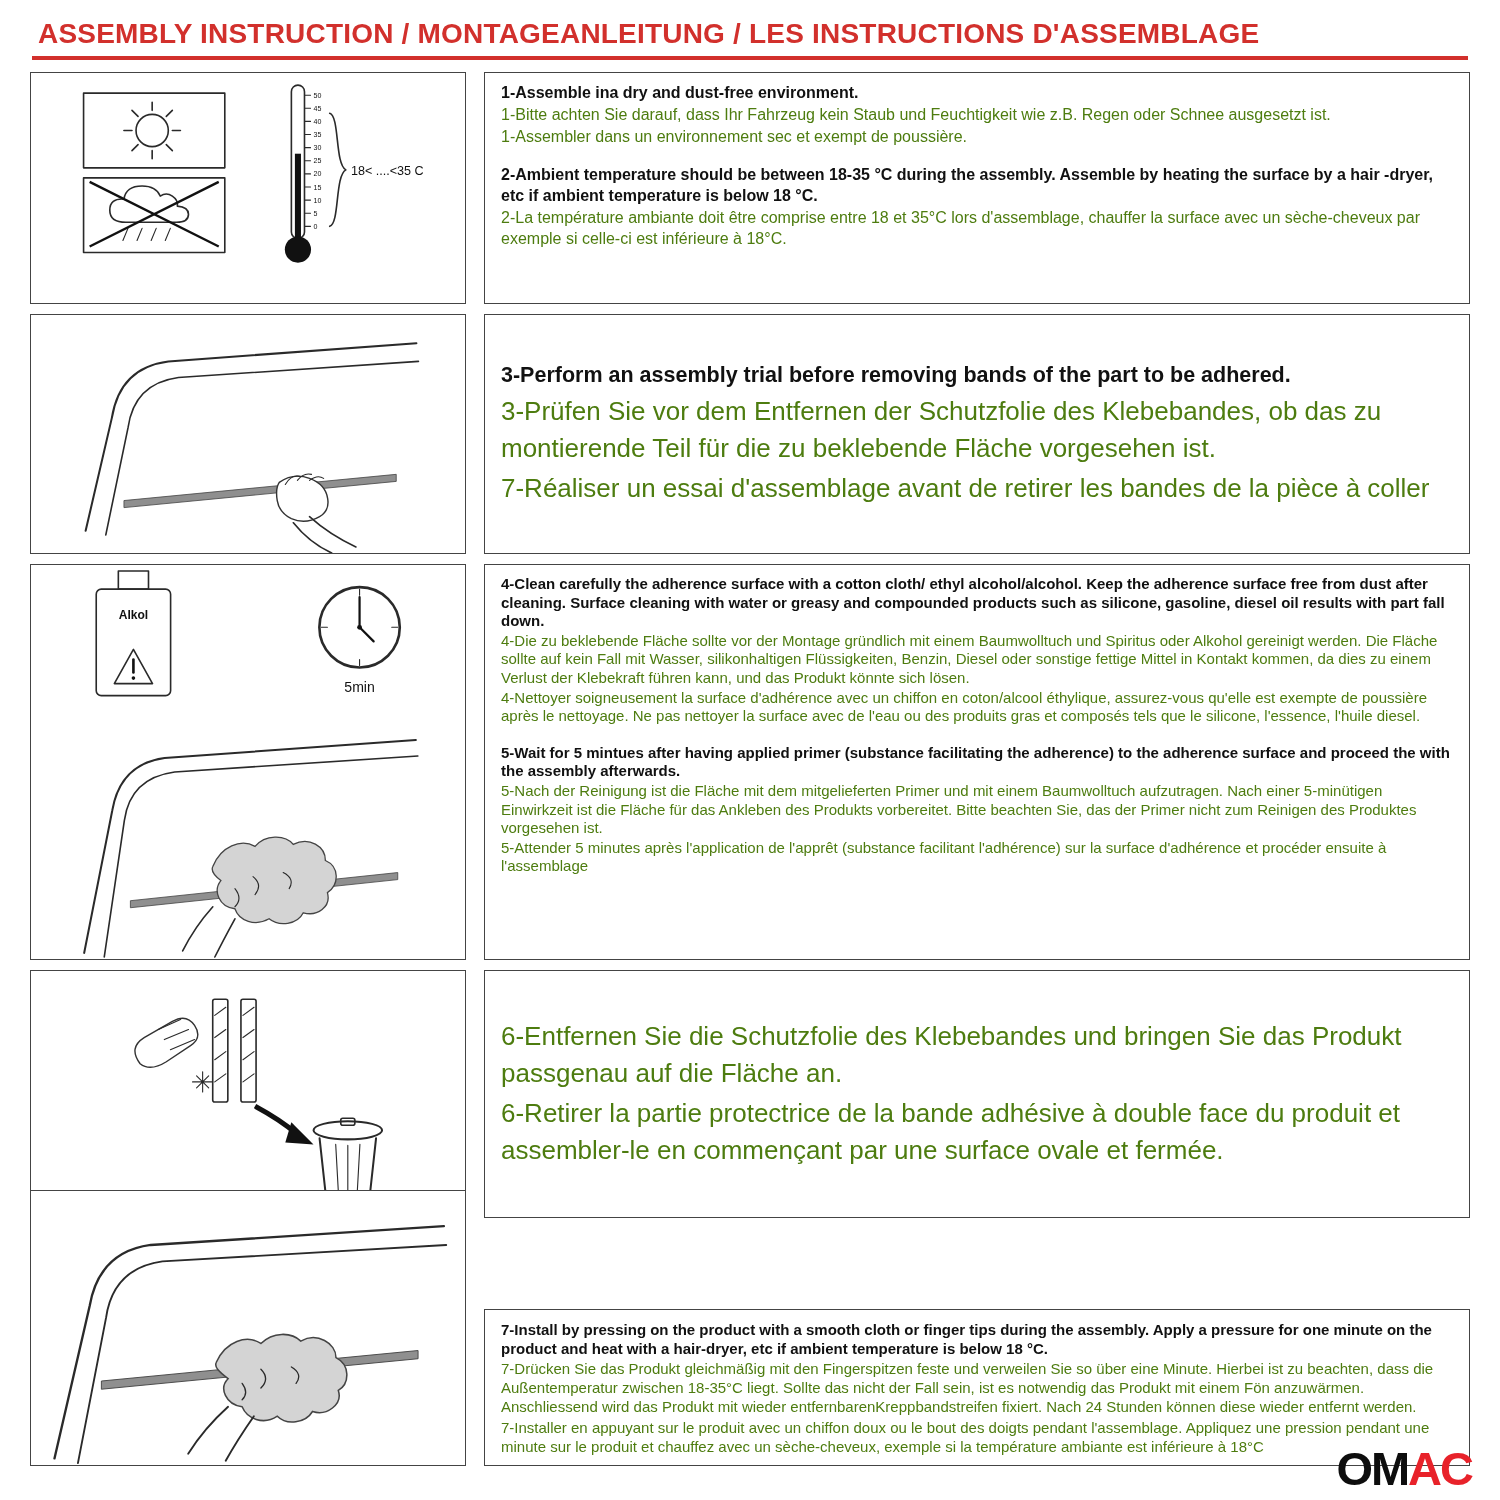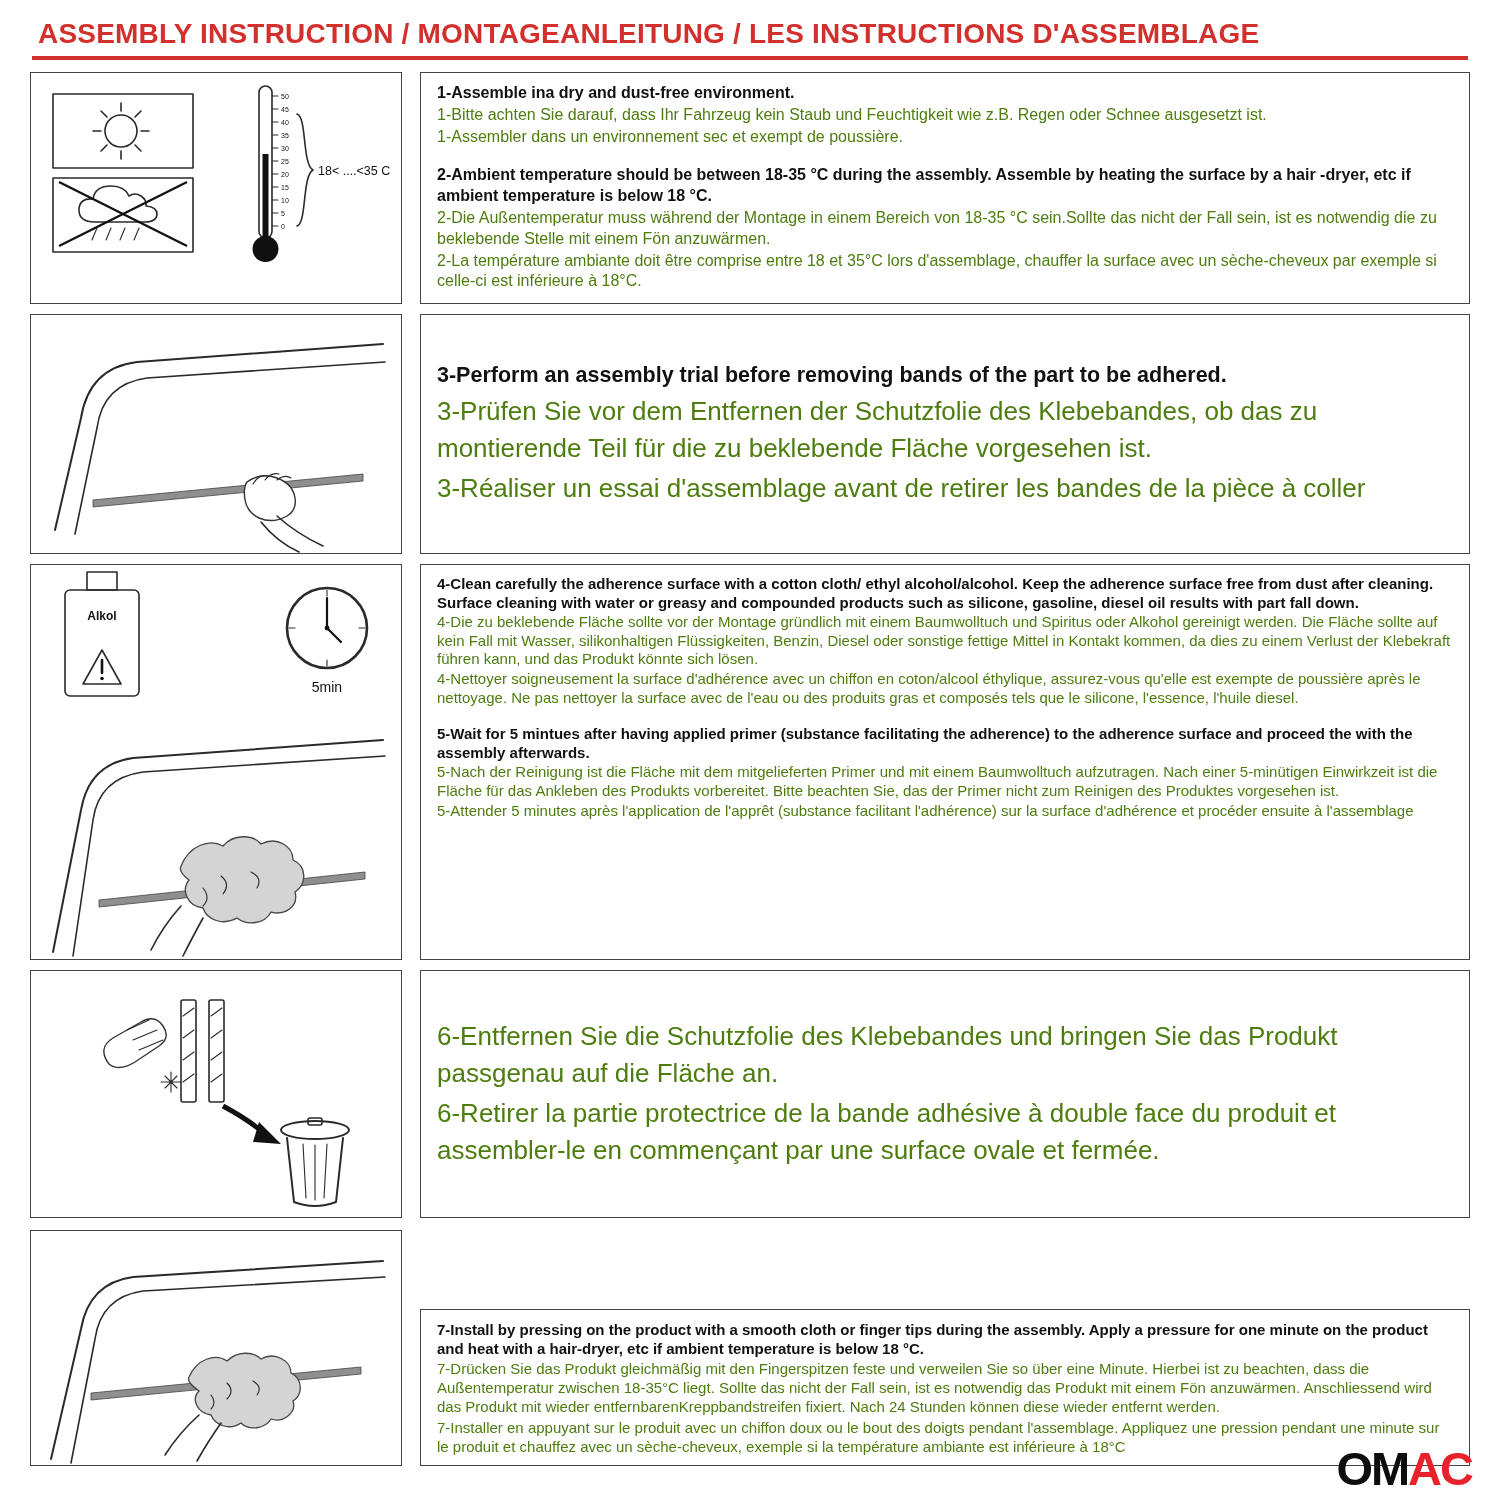--- a/index.html
+++ b/index.html
@@ -24,21 +24,21 @@
   .title-rule { height: 4px; background: #d2302c; margin: 0 2px 12px 2px; }
 
   .row { display: flex; gap: 18px; margin-bottom: 10px; }
   .r1 { height: 232px; }
   .r2 { height: 240px; }
   .r3 { height: 396px; }
   .r4 { height: 248px; }
   .r5 { height: 238px; align-items: flex-end; }
 
   .figure-box {
-    width: 372px; flex: none;
+    width: 436px; flex: none;
     border: 1.5px solid #444; background: #fff;
     display: flex; align-items: center; justify-content: center;
     overflow: hidden;
   }
   .figure-box svg { width: 100%; height: 100%; }
 
   .text-box {
     flex: 1;
     border: 1.5px solid #444;
     padding: 10px 16px 8px 16px;
@@ -119,21 +119,20 @@
           <text class="fig-label" x="287" y="101">18&lt; ....&lt;35 C</text>
         </g>
       </svg>
     </div>
     <div class="text-box">
       <div>
           <p class="block bold">1-Assemble ina dry and dust-free environment.</p>
           <p class="block normal">1-Bitte achten Sie darauf, dass Ihr Fahrzeug kein Staub und Feuchtigkeit wie z.B. Regen oder Schnee ausgesetzt ist.</p>
           <p class="block normal">1-Assembler dans un environnement sec et exempt de poussière.</p>
           <p class="block bold gap">2-Ambient temperature should be between 18-35 °C  during the assembly. Assemble by heating the surface by a hair -dryer, etc if ambient temperature is below 18 °C.</p>
-          <p class="block normal">2-Die Außentemperatur muss während der Montage in einem Bereich von 18-35 °C  sein.Sollte das nicht der Fall sein, ist es notwendig die zu beklebende Stelle mit einem Fön anzuwärmen.</p>
           <p class="block normal">2-La température ambiante doit être comprise entre 18 et 35°C lors d'assemblage, chauffer la surface avec un sèche-cheveux par exemple si celle-ci est inférieure à 18°C.</p>
         </div>
     </div>
   </div>
 
   <div class="row r2 large">
     <div class="figure-box">
       <svg viewBox="0 0 370 236">
         <g>
           <path class="ln2" d="M24,214 L50,102 Q58,52 106,46 L352,28"></path>
@@ -144,21 +143,21 @@
           <path d="M216,166 q14,-10 30,-4 q16,6 18,20 q2,12 -8,18 q-14,8 -28,2 q-12,-6 -14,-18 q-2,-12 2,-18 z" fill="#fff" stroke="#333" stroke-width="1.4"></path>
           <path class="thin" d="M222,168 q6,-10 14,-8 M234,164 q6,-8 14,-6 M246,164 q8,-6 14,-2"></path>
           <path class="ln" d="M246,200 q20,18 46,30 M230,206 q16,20 38,30"></path>
         </g>
       </svg>
     </div>
     <div class="text-box vcenter">
       <div>
           <p class="block bold">3-Perform an assembly trial before removing bands of the part to be adhered.</p>
           <p class="block normal">3-Prüfen Sie vor dem Entfernen der Schutzfolie des Klebebandes, ob das zu montierende Teil für die zu beklebende Fläche vorgesehen ist.</p>
-          <p class="block normal">3-Réaliser un essai d'assemblage avant de retirer les bandes de la pièce à coller</p>
+          <p class="block normal">7-Réaliser un essai d'assemblage avant de retirer les bandes de la pièce à coller</p>
         </div>
     </div>
   </div>
 
   <div class="row r3">
     <div class="figure-box">
       <svg viewBox="0 0 370 392">
         <g>
           <rect class="ln" x="34" y="24" width="74" height="106" rx="5"></rect>
           <rect class="ln" x="56" y="6" width="30" height="18"></rect>

